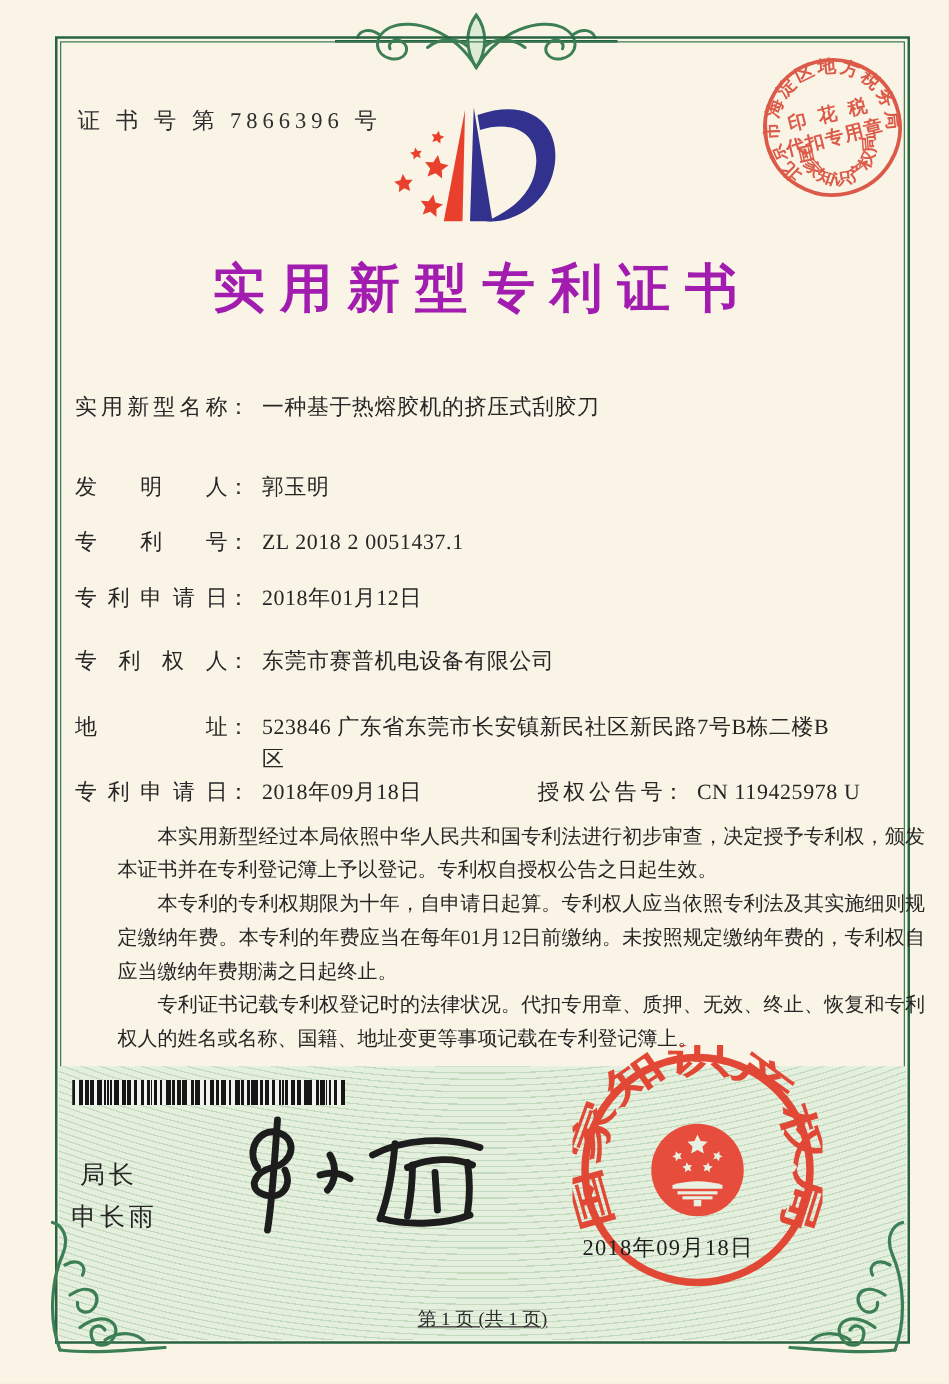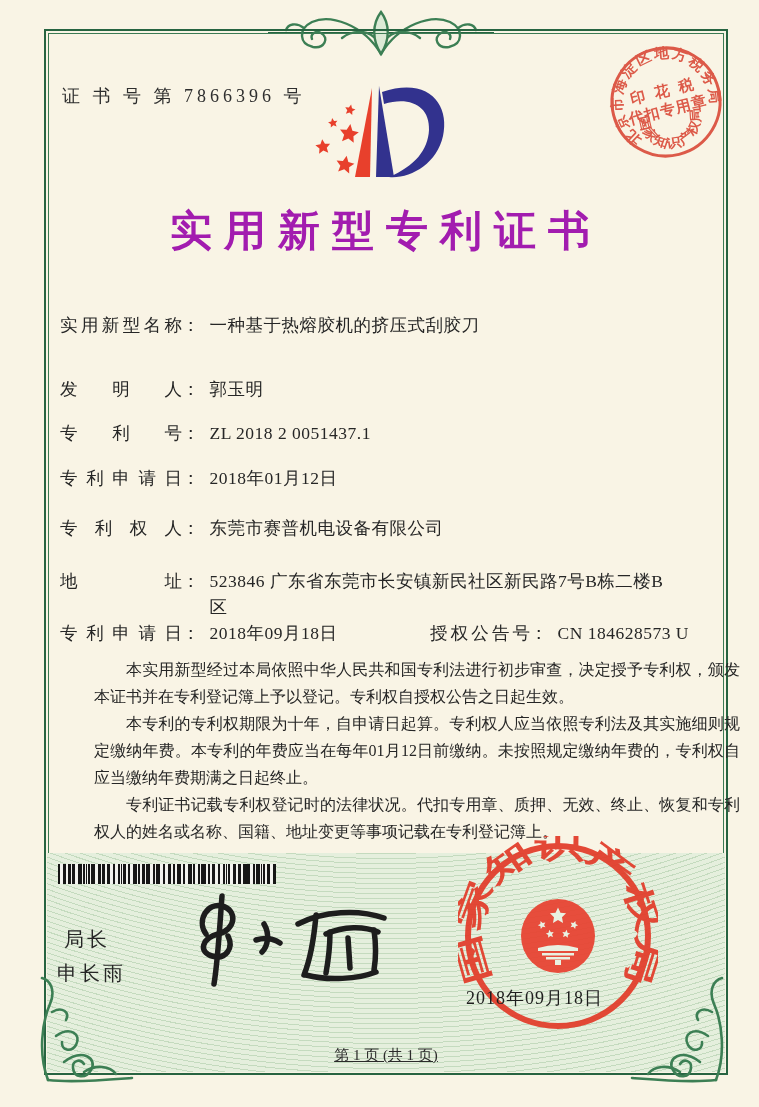--- a/index.html
+++ b/index.html
@@ -143,21 +143,21 @@
     </span>
   </div>
   <div class="field" style="top:620px">
     <span class="flabel">专利申请日</span>
       <span class="fcolon">：</span>
     <span class="fvalue">2018年09月18日</span>
   </div>
   <div class="field2" style="top:620px">
     <span class="flabel2">授权公告号</span>
       <span class="fcolon">：</span>
-    <span class="fvalue">CN 184628573 U</span>
+    <span class="fvalue">CN 119425978 U</span>
   </div>
 
   <div class="paras">
     <p>本实用新型经过本局依照中华人民共和国专利法进行初步审查，决定授予专利权，颁发本证书并在专利登记簿上予以登记。专利权自授权公告之日起生效。</p>
     <p>本专利的专利权期限为十年，自申请日起算。专利权人应当依照专利法及其实施细则规定缴纳年费。本专利的年费应当在每年01月12日前缴纳。未按照规定缴纳年费的，专利权自应当缴纳年费期满之日起终止。</p>
     <p>专利证书记载专利权登记时的法律状况。代扣专用章、质押、无效、终止、恢复和专利权人的姓名或名称、国籍、地址变更等事项记载在专利登记簿上。</p>
   </div>
 
   <div class="barcode"></div>
 

